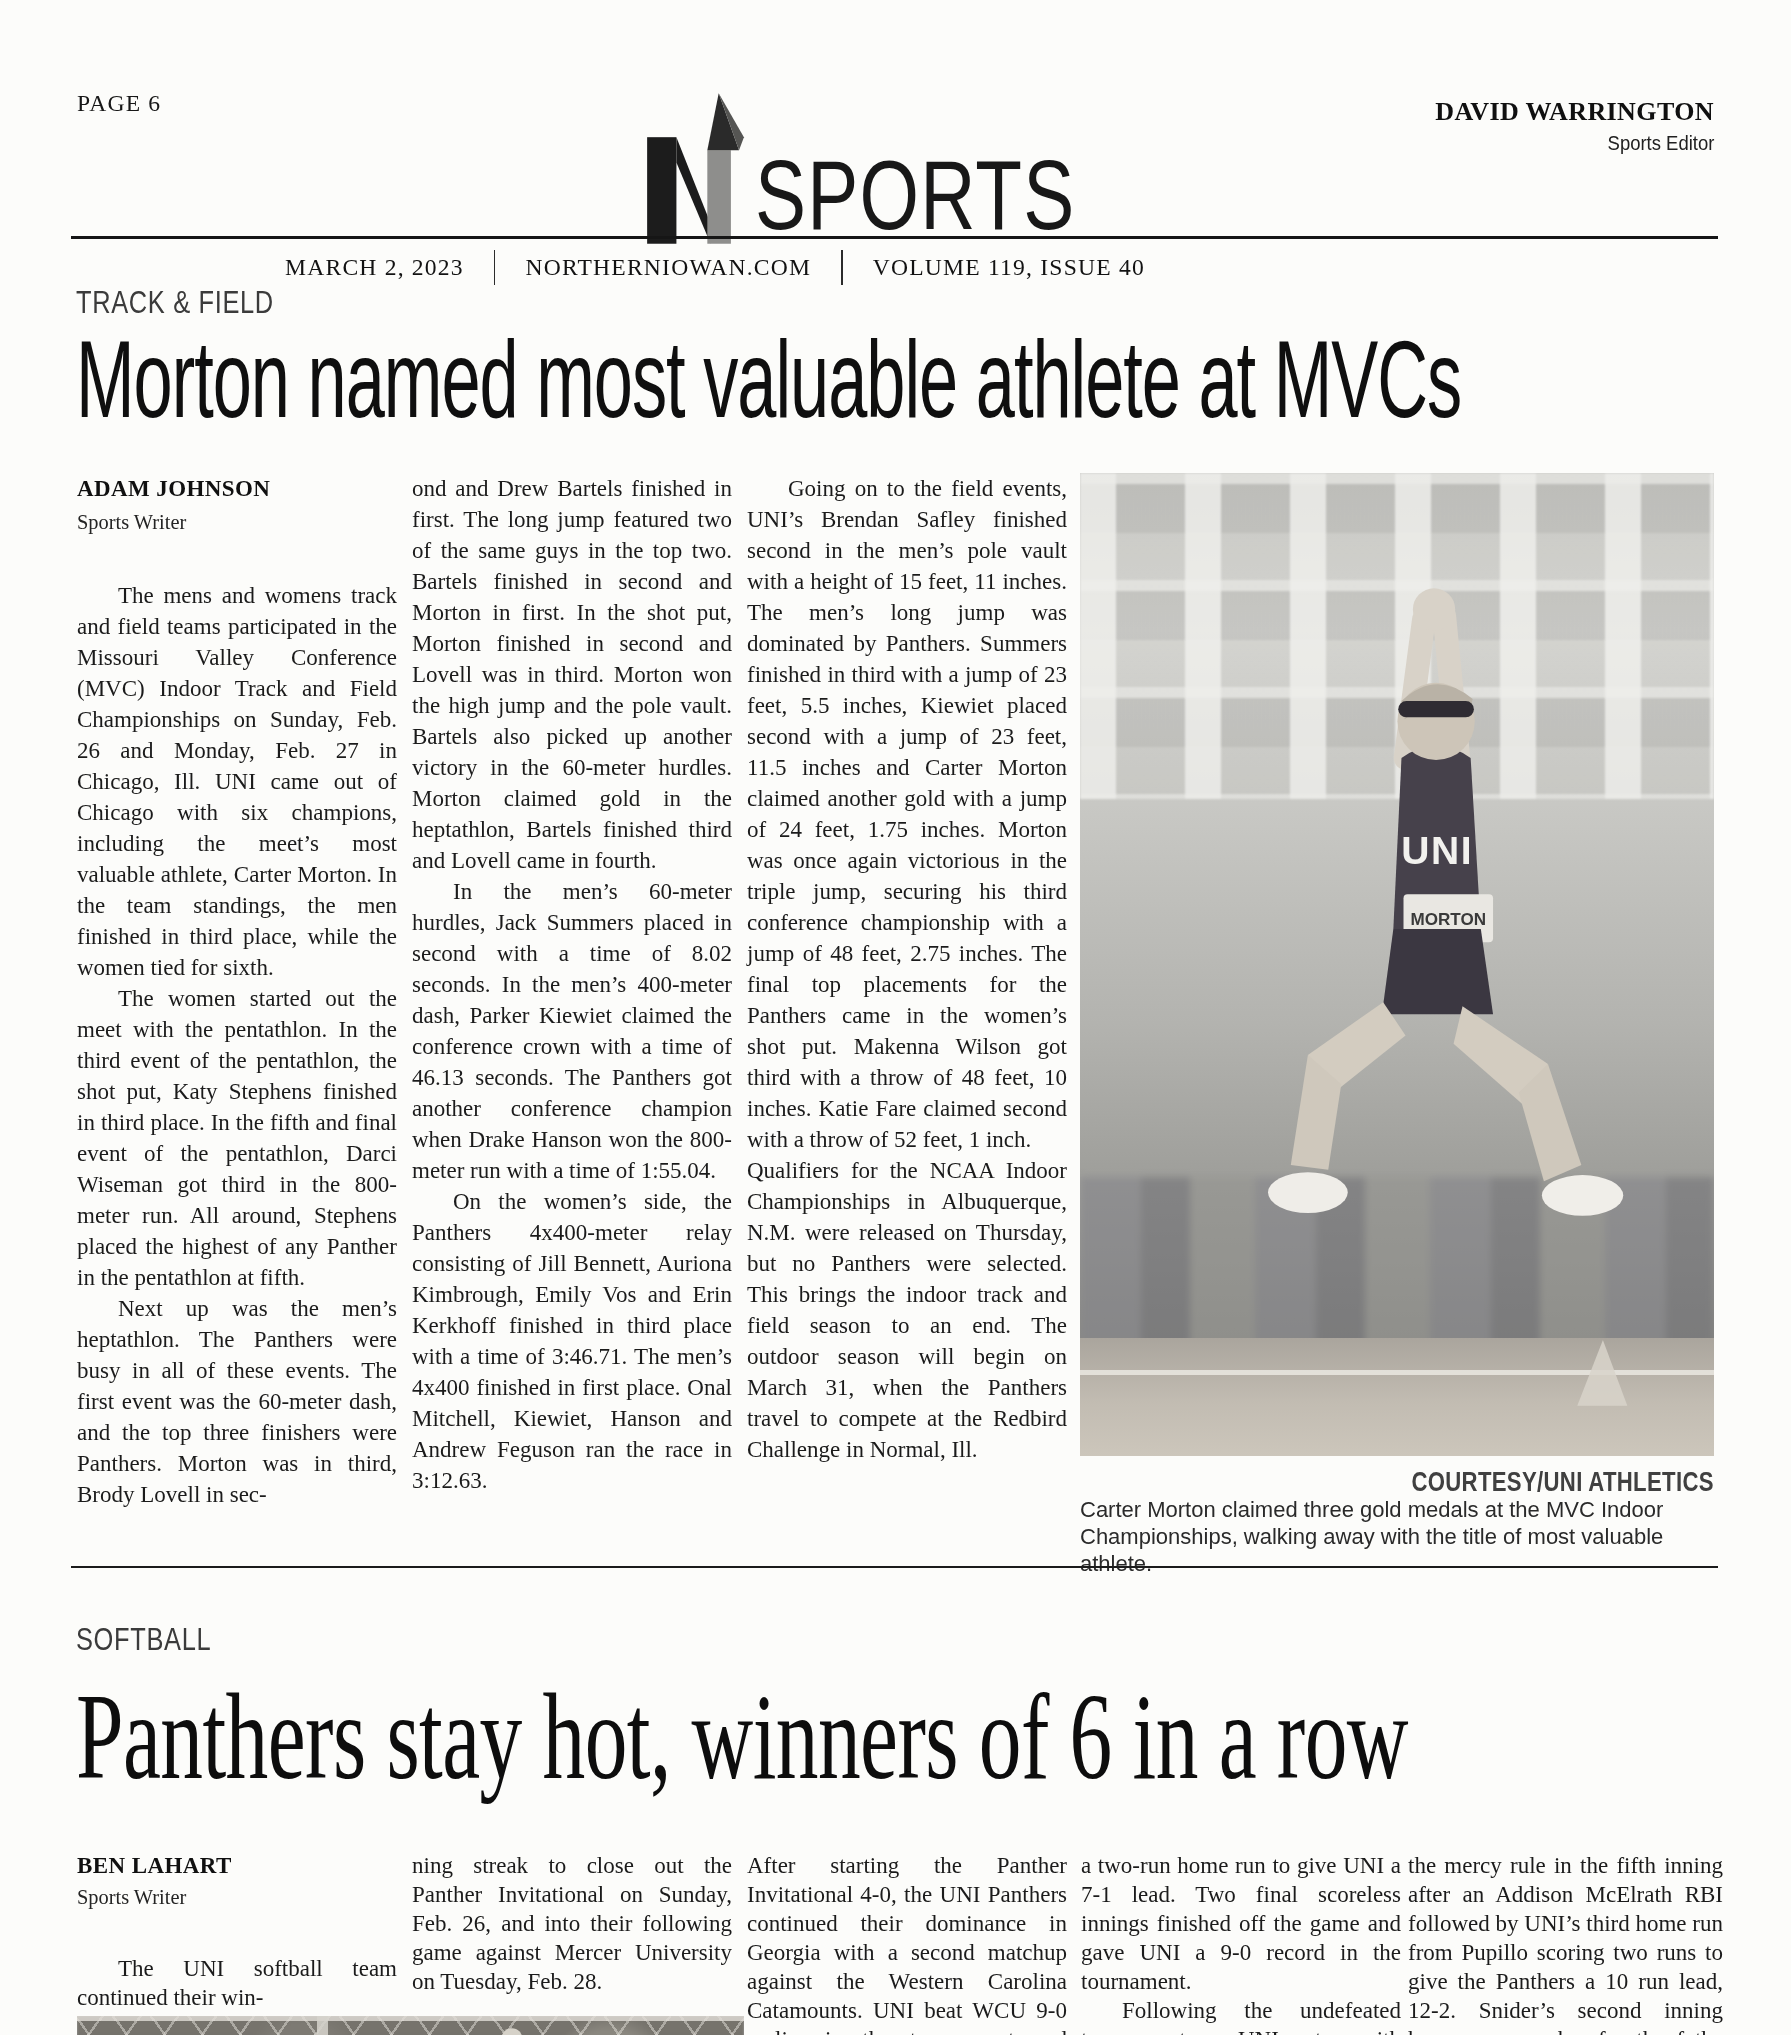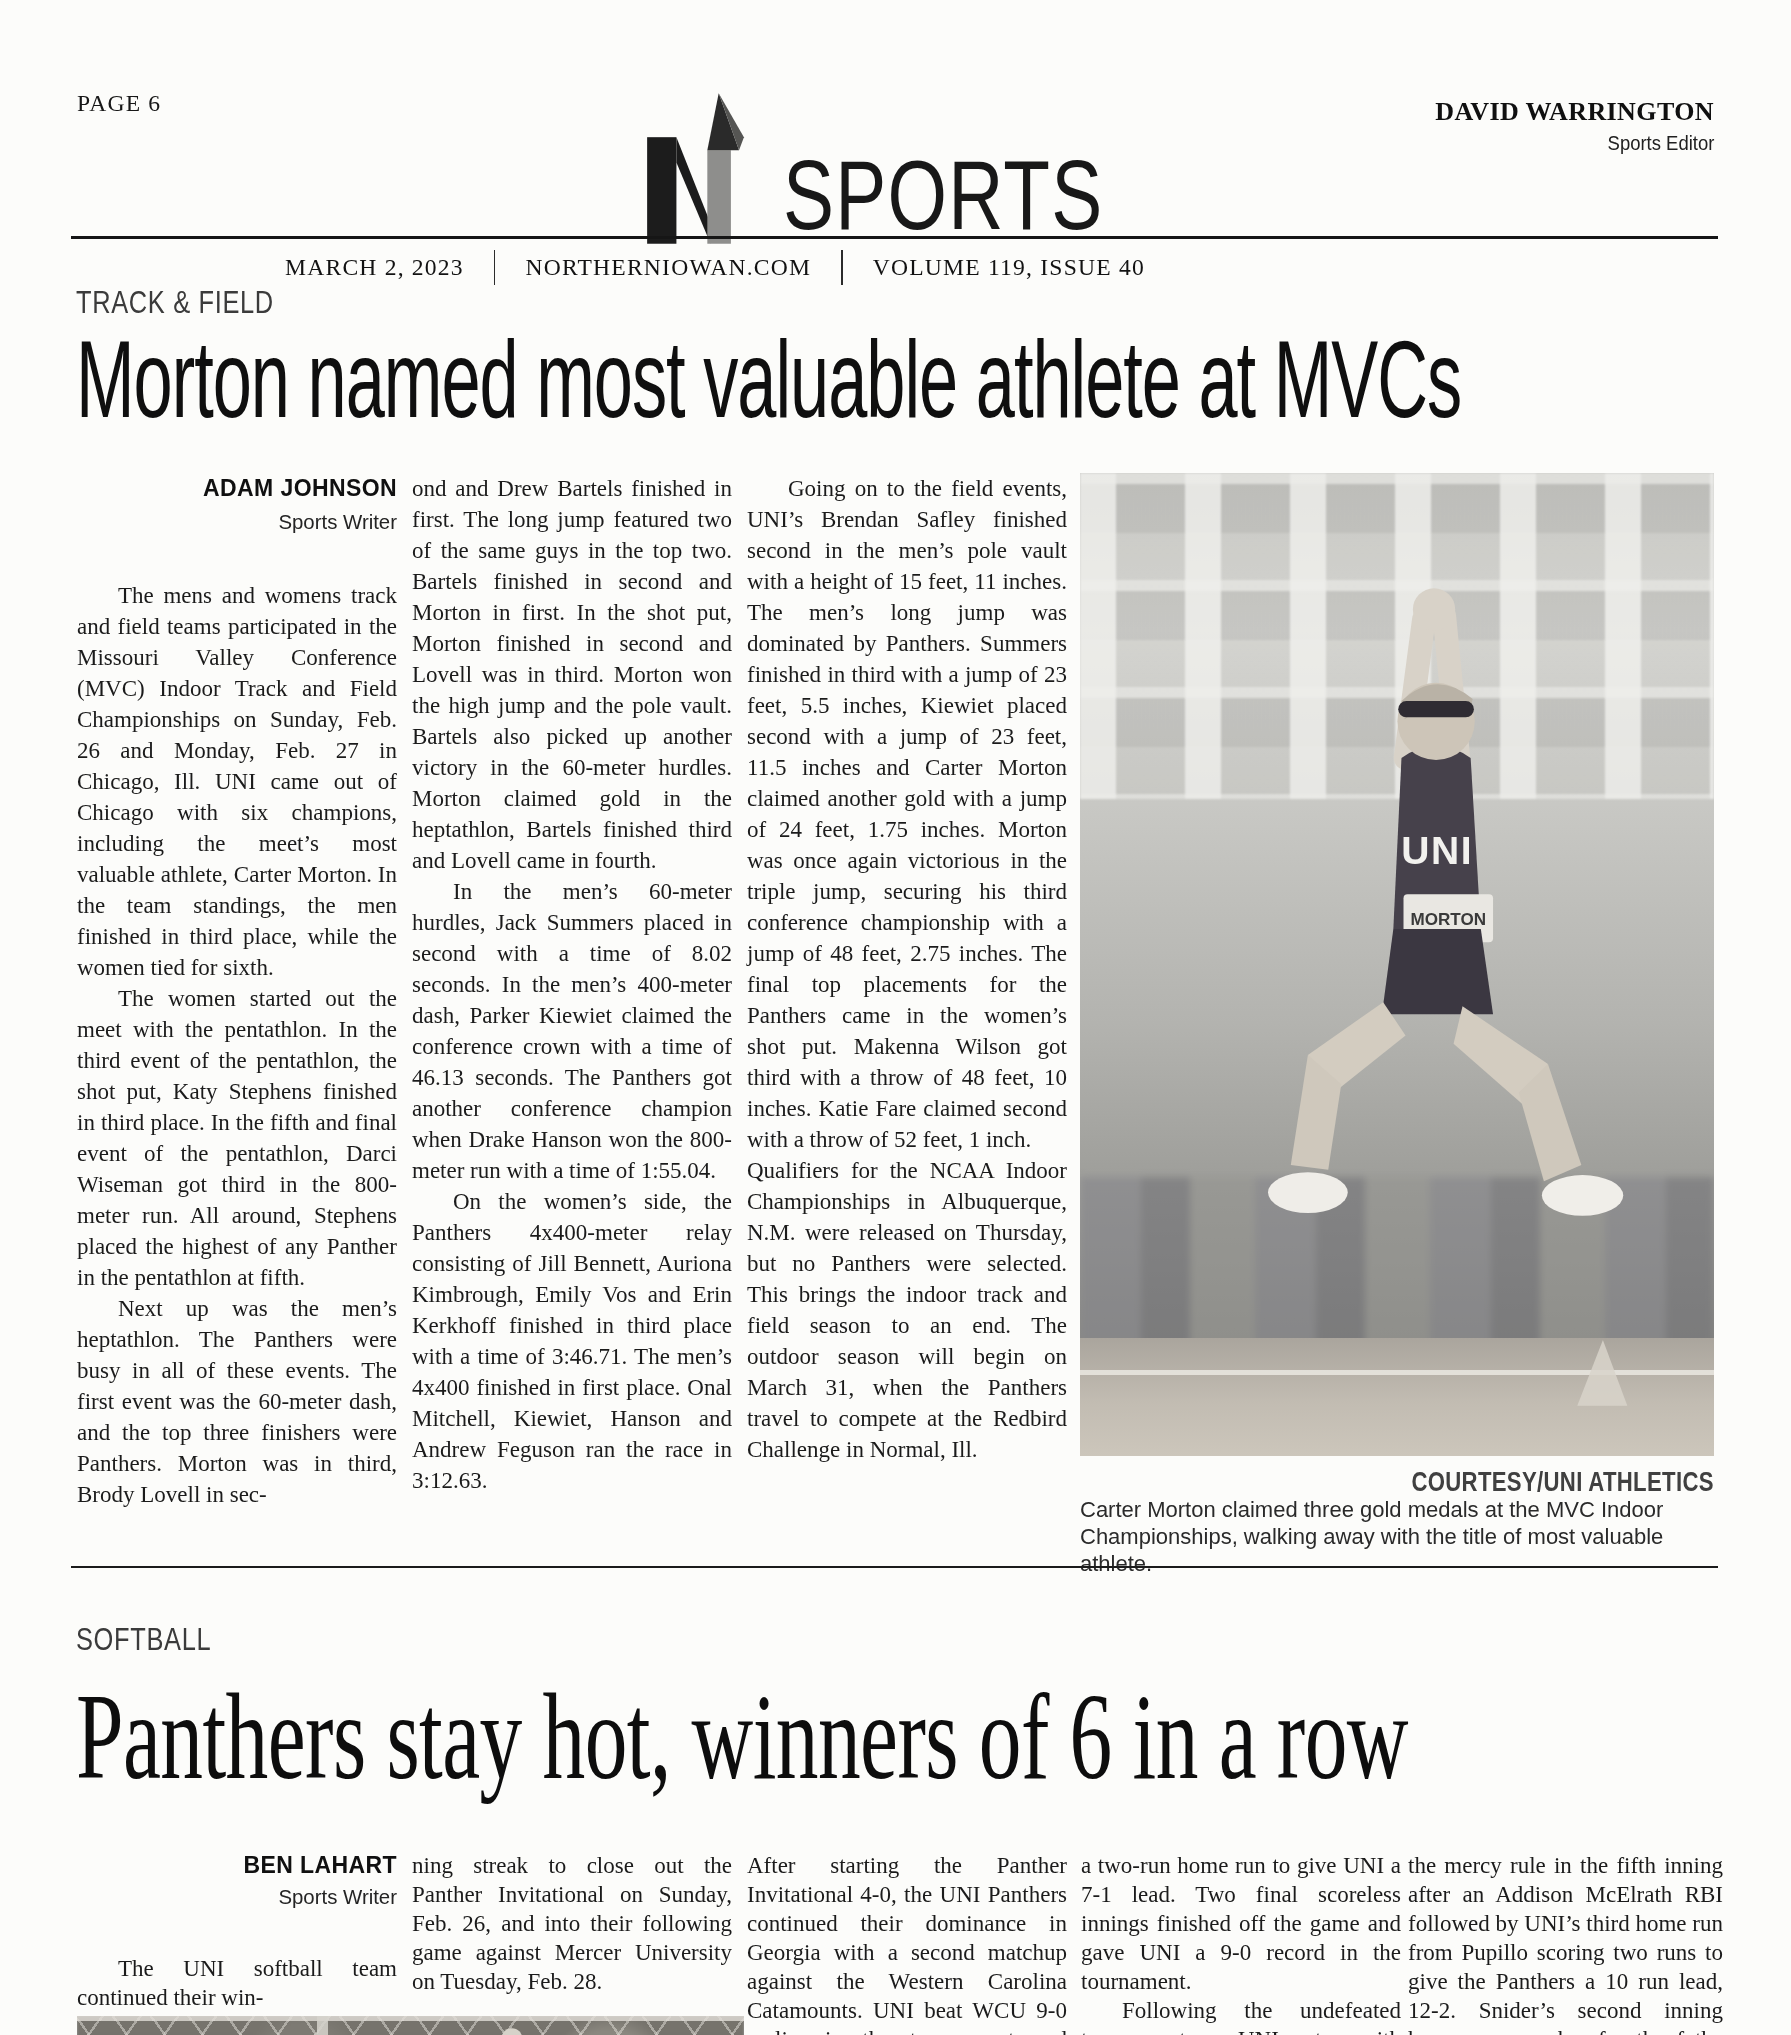--- a/index.html
+++ b/index.html
@@ -7,21 +7,21 @@
         font-family:"Liberation Serif",serif;color:#141414;}
   .abs{position:absolute;}
   .cond{display:inline-block;transform-origin:left top;}
   .cond-r{display:inline-block;transform-origin:right top;}
 
   
   .page-number{left:77px;top:90px;font-size:23.6px;letter-spacing:1.2px;color:#171717;}
   .editor{right:77px;top:97px;text-align:right;}
   .editor-name{font-size:26px;font-weight:bold;letter-spacing:0.4px;color:#101010;}
   .editor-title{font-family:"Liberation Sans",sans-serif;font-size:21px;color:#202020;margin-top:4.1px;transform:scaleX(.88);}
-  .logo{left:639px;top:89px;height:159px;display:flex;align-items:flex-end;gap:28px;}
+  .logo{left:639px;top:89px;height:159px;display:flex;align-items:flex-end;}
   .logo-sports{font-family:"Liberation Sans",sans-serif;font-size:98px;line-height:1;letter-spacing:1.6px;
                color:#181818;transform:scaleX(.78);transform-origin:left bottom;margin:0 0 4.1px -5.7px;}
   .top-rule{left:71px;top:236px;width:1647px;height:2.8px;background:#161616;}
   .dateline{left:0;top:250px;width:1430px;display:flex;justify-content:center;align-items:center;gap:30px;
             font-size:23.6px;letter-spacing:1.2px;color:#121212;}
   .dateline-divider{width:1.6px;height:35px;background:#2b2b2b;}
 
   
   .section-label{font-family:"Liberation Sans",sans-serif;font-size:31px;color:#3b3b3b;letter-spacing:0.8px;
                  transform:scaleX(.82);transform-origin:left top;}
@@ -41,21 +41,21 @@
   .bodycol p{margin:0;text-indent:41px;}
   .bodycol p.ni{text-indent:0;}
   .tcol1{left:77px;top:473px;}
   .tcol2{left:412px;top:473px;}
   .tcol3{left:747px;top:473px;}
   .scol1{left:77px;top:1851px;}
   .scol2{left:412px;top:1851px;}
   .scol3{left:747px;top:1851px;}
   .scol4{left:1081px;top:1851px;}
   .scol5{left:1408px;top:1851px;width:315px;}
-  .byline{text-align:right;font-family:Liberation Sans, sans-serif;margin-bottom:42px;}
+  .byline{text-align:left;font-family:Liberation Serif, serif;margin-bottom:42px;}
   .byline .byline-name{display:block;font-weight:bold;font-size:23px;letter-spacing:0.4px;color:#101010;}
   .byline .byline-title{display:block;font-size:20.4px;color:#242424;margin-top:3.3px;}
   .sb-lead{margin-top:61px;}
 
   
   .photo{position:absolute;overflow:hidden;background:#a3a3a3;}
   .photo1{left:1080px;top:473px;width:634px;height:983px;}
   .p1-bg{position:absolute;inset:0;background:linear-gradient(180deg,#c9c9c5 0%,#d7d7d3 16%,#c6c6c2 36%,
           #b3b3af 56%,#9e9e9a 72%,#8d8d89 86%,#7e7e7a 100%);}
   .p1-lights{position:absolute;left:0;right:0;top:0;height:326px;opacity:.75;filter:blur(0.8px);

